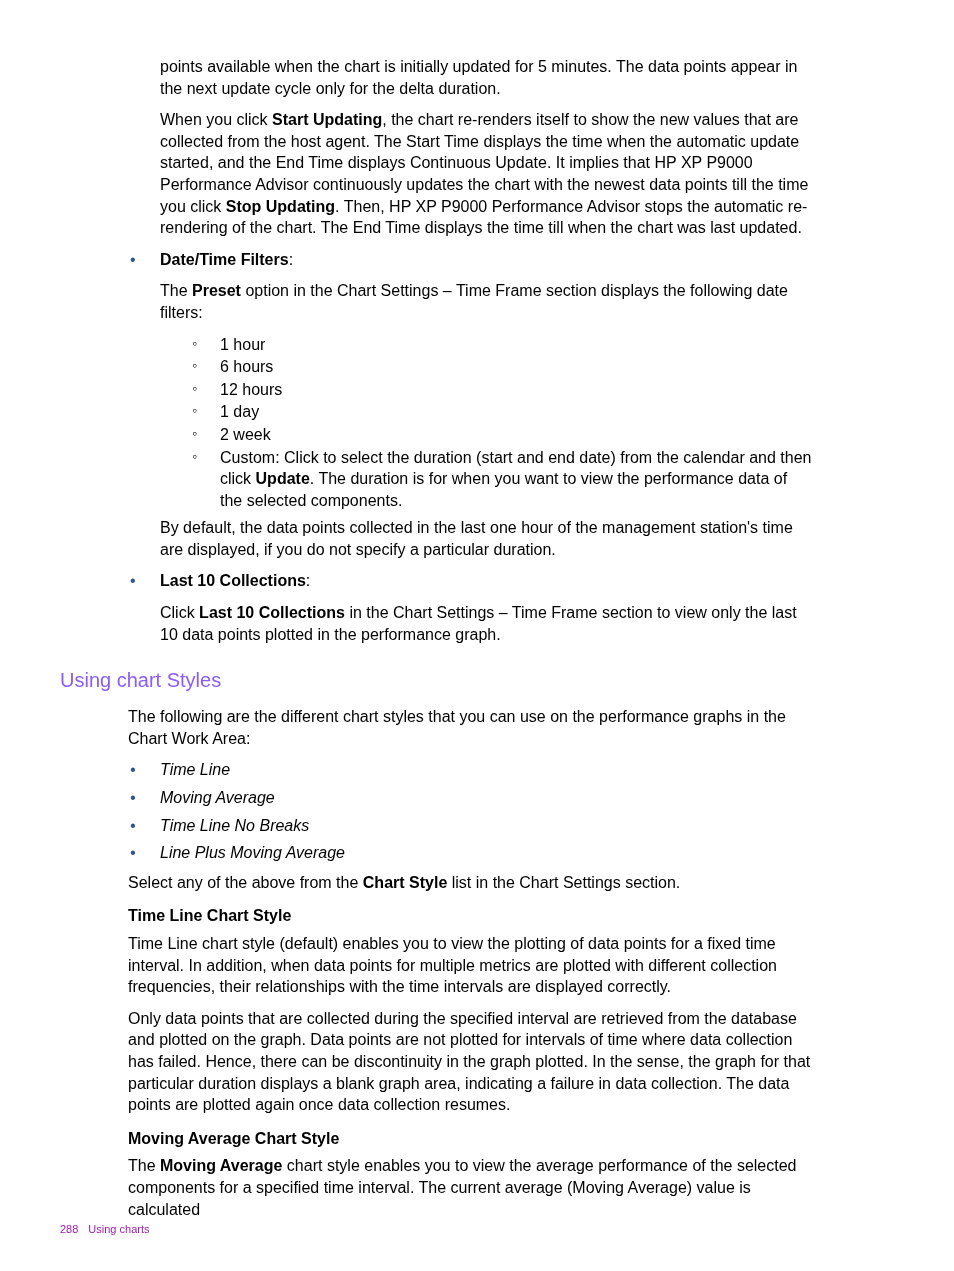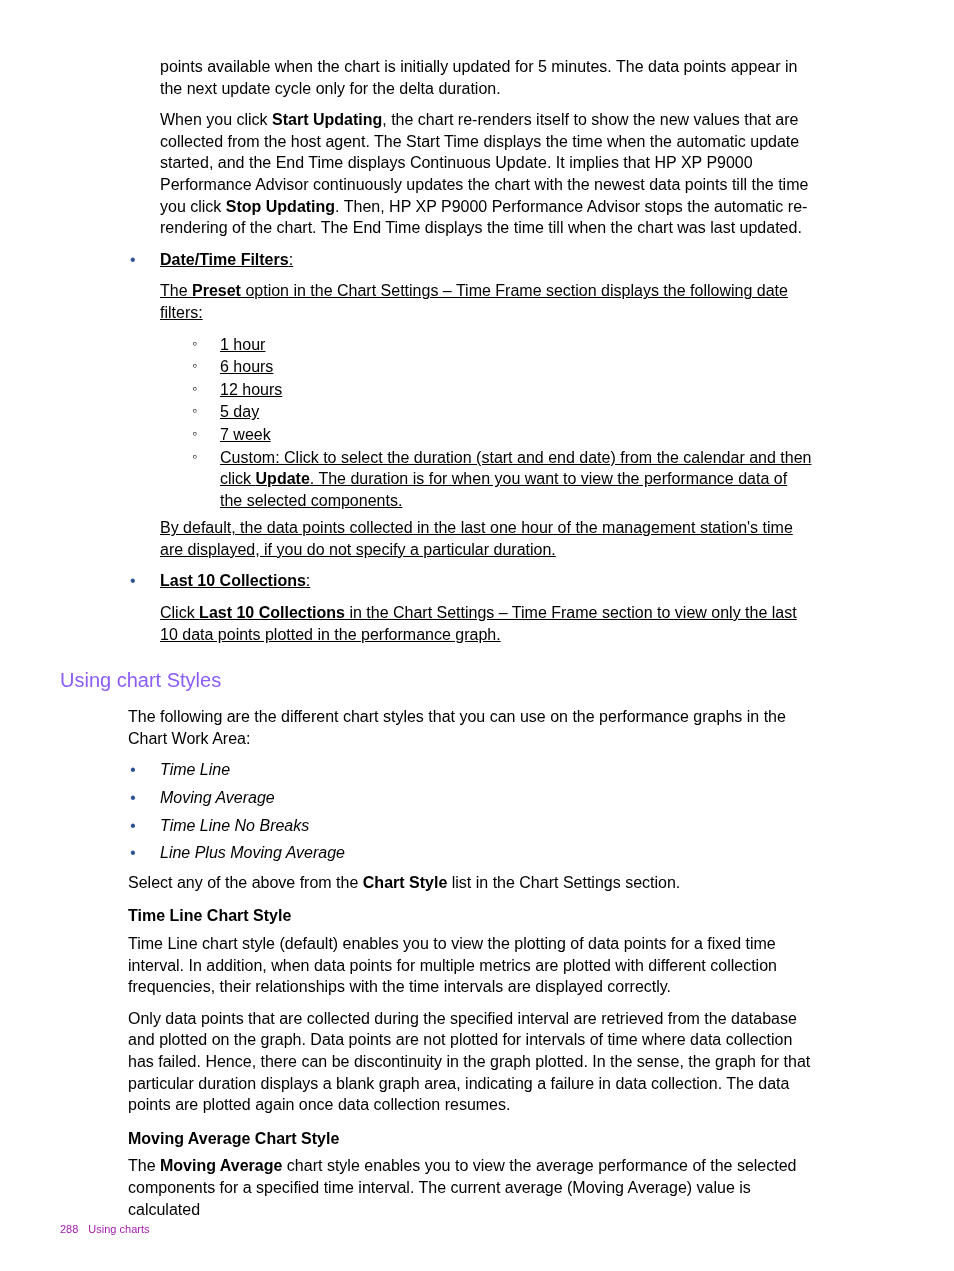--- a/index.html
+++ b/index.html
@@ -27,21 +27,20 @@
     margin: 0 0 10px 0;
   }
   .indent1 {
     margin-left: 32px;
   }
   .bold { font-weight: 700; }
   ul.bullets {
     list-style: none;
     padding: 0;
     margin: 0;
-    text-decoration: underline;
   }
   ul.bullets > li {
     position: relative;
     padding-left: 32px;
     margin-bottom: 10px;
   }
   ul.bullets > li::before {
     content: "•";
     position: absolute;
     left: 2px;
@@ -126,22 +125,22 @@
           <p>
             <span class="bold">Date/Time Filters</span><span>:</span>
           </p>
           <p>
             <span>The </span><span class="bold">Preset</span><span> option in the Chart Settings – Time Frame section displays the following date filters:</span>
           </p>
           <ul class="sub">
             <li><span>1 hour</span></li>
             <li><span>6 hours</span></li>
             <li><span>12 hours</span></li>
-            <li><span>5 day</span></li>
-            <li><span>7 week</span></li>
+            <li><span>1 day</span></li>
+            <li><span>2 week</span></li>
             <li>
               <span>Custom: Click to select the duration (start and end date) from the calendar and then click </span><span class="bold">Update</span><span>. The duration is for when you want to view the performance data of the selected components.</span>
             </li>
           </ul>
           <p>By default, the data points collected in the last one hour of the management station's time are displayed, if you do not specify a particular duration.</p>
         </div>
       </li>
 
       <li>
         <div class="li-body">

